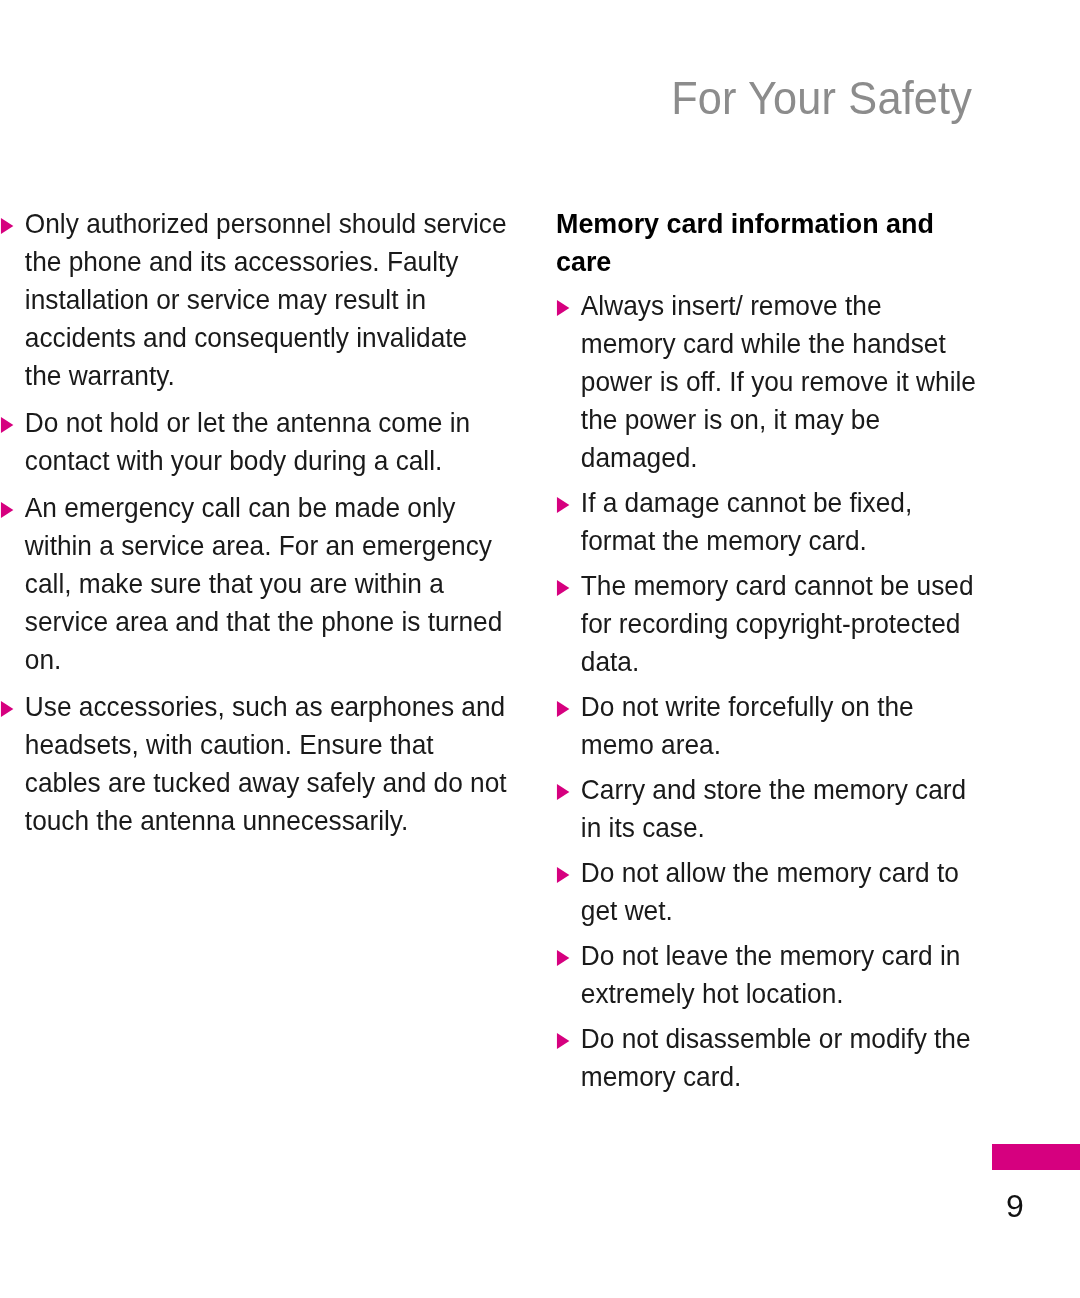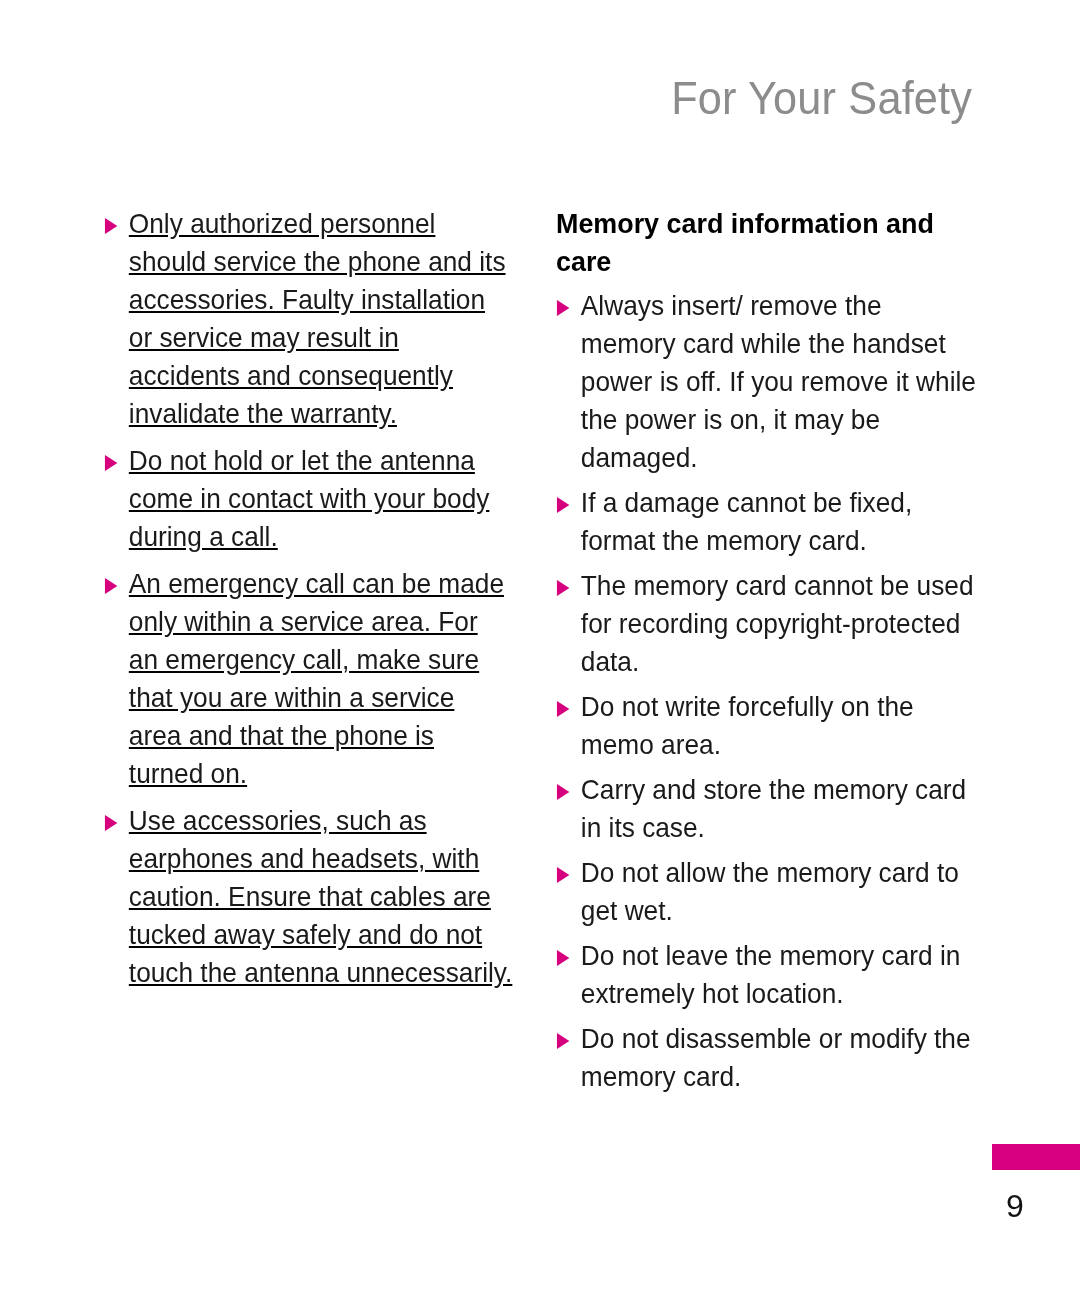--- a/index.html
+++ b/index.html
@@ -43,23 +43,21 @@
     left: 0;
     right: 0;
     display: flex;
     align-items: flex-start;
   }
   .col {
     box-sizing: border-box;
   }
   .col-left {
     width: 556px;
-    padding-left: 104px;
     padding-right: 24px;
-    text-decoration: underline;
   }
   .col-right {
     width: 524px;
     padding-left: 0px;
     padding-right: 84px;
   }
 
   
   .section-heading {
     font-size: 28px;

